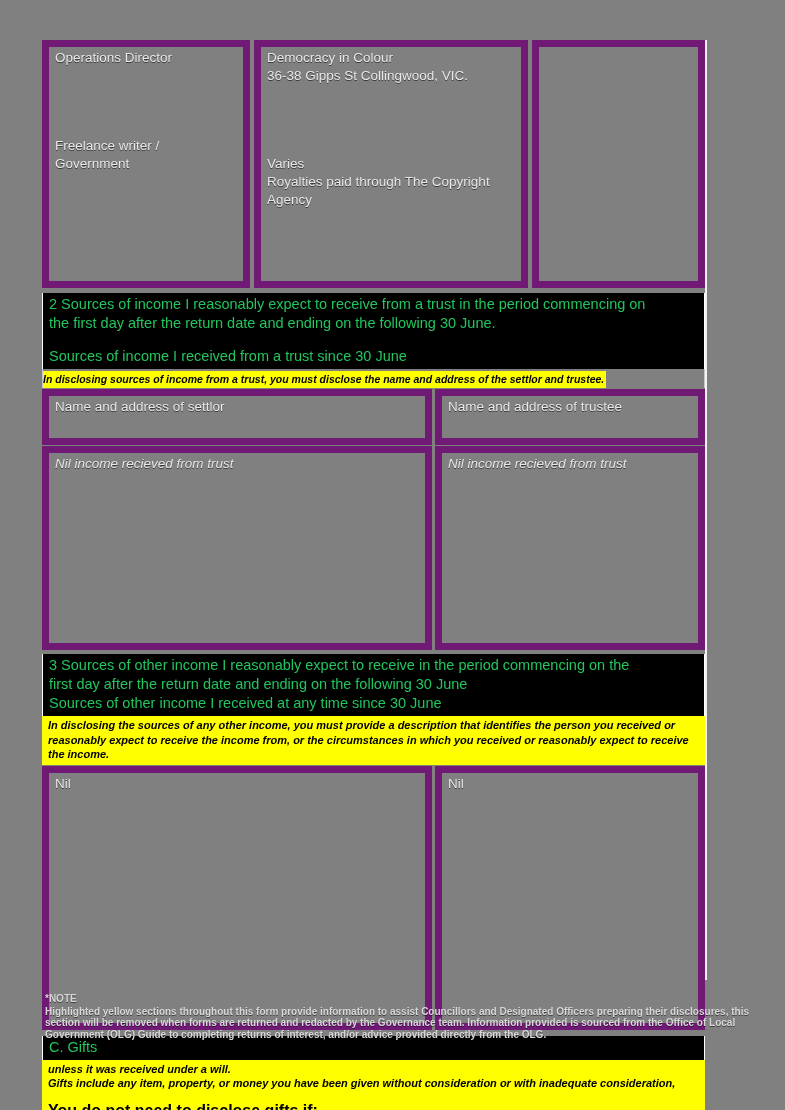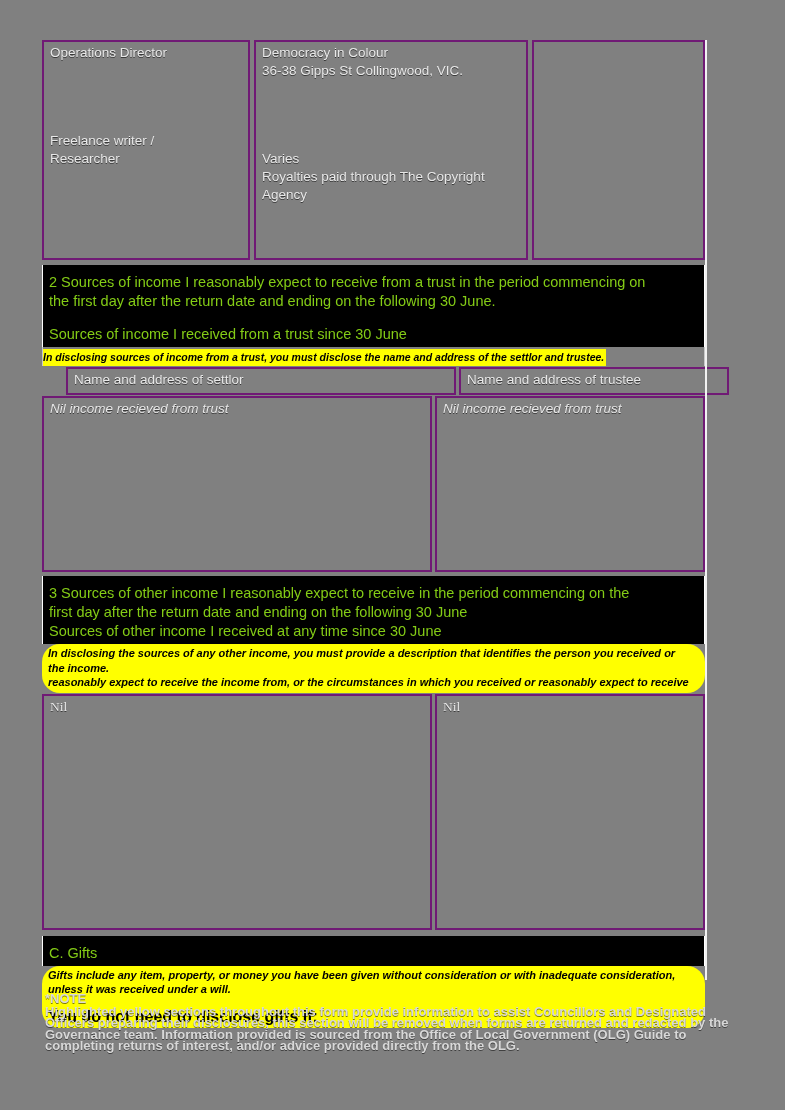--- a/index.html
+++ b/index.html
@@ -23,43 +23,42 @@
   }
   
   .doc {
     position: absolute;
     left: 42px;
     top: 40px;
     width: 663px;
   }
   .black-band {
     background: #000000;
-    color: #84cc16;
+    color: #22c55e;
     font-size: 14.5px;
     line-height: 19px;
-    padding: 8px 4px 3px 6px;
+    padding: 2px 4px 3px 6px;
     border-left: 1px solid #ffffff;
     border-right: 1px solid #ffffff;
     box-sizing: border-box;
     width: 663px;
   }
   .black-band p { margin: 0; }
   .black-band p.gap { height: 14px; }
 
   .yellow-band {
     background: #ffff00;
     color: #000000;
     font-style: italic;
     font-weight: bold;
     font-size: 11px;
     line-height: 14.5px;
     padding: 2px 4px 3px 6px;
     box-sizing: border-box;
     width: 663px;
-    border-radius: 18px;
   }
   .yellow-band p { margin: 0; }
   .yellow-band p.gap { height: 11px; }
   .yellow-inline-wrap {
     background: #808080;
     width: 663px;
     box-sizing: border-box;
     border-left: 1px solid #c8c8c8;
     border-right: 1px solid #c8c8c8;
   }
@@ -83,26 +82,26 @@
 
   
   table.grid {
     border-collapse: separate;
     border-spacing: 0;
     width: 663px;
     table-layout: fixed;
   }
   table.grid td {
     background: #808080;
-    border: 2px solid #701a75;
+    border: 7px solid #701a75;
     vertical-align: top;
     color: #e8e8e8;
     font-size: 13.5px;
     line-height: 18px;
-    padding: 2px 4px 2px 6px;
+    padding: 2px 4px 20px 6px;
     text-shadow: 0 1px 0 rgba(0,0,0,0.55);
     overflow: hidden;
   }
   table.grid td.spacer {
     border: none;
     background: #808080;
     padding: 0;
   }
   td .line { display: block; white-space: pre-wrap; }
 
@@ -116,30 +115,30 @@
   .t-top { margin: 0; }
   .t-top td { height: 212px; }
   .t-top td .firstline { display:block; }
   .t-top td .midgap { display:block; height: 70px; }
 
   
   .t-trust-head td { height: 20px; padding-top: 0px; padding-bottom: 1px; }
   .t-trust-body td { height: 168px; font-style: italic; }
 
   
-  .t-other td { height: 228px; font-family: Liberation Serif, serif; }
+  .t-other td { height: 228px; }
 
   
   .footnote {
     position: absolute;
     left: 45px;
     top: 993px;
     width: 710px;
     color: #d8d8d8;
-    font-size: 13px;
+    font-size: 10px;
     line-height: 11.6px;
     font-weight: bold;
     text-shadow: 0 1px 0 rgba(0,0,0,0.5);
   }
   .footnote .ntitle { display:block; margin-bottom: 1px; }
   .footnote .nbody { display:block; }
   .edge-right {
     position: absolute;
     left: 705px;
     top: 40px;
@@ -162,21 +161,21 @@
         <col style="width:274px">
         <col style="width:4px">
         <col style="width:173px">
       </colgroup>
       <tbody>
           <tr>
         <td>
           <span class="line firstline">Operations Director</span>
           <span class="midgap"></span>
           <span class="line">Freelance writer /
-Researcher</span>
+Government</span>
         </td>
         <td class="spacer"></td>
         <td>
           <span class="line firstline">Democracy in Colour
 36-38 Gipps St Collingwood, VIC.</span>
           <span class="midgap"></span>
           <span class="line">Varies
 Royalties paid through The Copyright
 Agency</span>
         </td>
@@ -192,21 +191,21 @@
       <p>2 Sources of income I reasonably expect to receive from a trust in the period commencing on</p>
       <p>the first day after the return date and ending on the following 30 June.</p>
       <p class="gap"></p>
       <p>Sources of income I received from a trust since 30 June</p>
     </div>
 
     <div class="yellow-inline-wrap">
       <span class="yellow-inline">In disclosing sources of income from a trust, you must disclose the name and address of the settlor and trustee.</span>
     </div>
 
-    <table class="grid t-trust-head" style="margin-top:1px;margin-left:24px;">
+    <table class="grid t-trust-head" style="margin-top:1px;">
       <colgroup>
         <col style="width:390px">
         <col style="width:3px">
         <col style="width:270px">
       </colgroup>
       <tbody>
           <tr>
         <td class="hdr-cell">
           <span class="line">Name and address of settlor</span>
         </td>
@@ -238,22 +237,22 @@
       </table>
 
     <div class="black-band" style="margin-top:4px;">
       <p>3 Sources of other income I reasonably expect to receive in the period commencing on the</p>
       <p>first day after the return date and ending on the following 30 June</p>
       <p>Sources of other income I received at any time since 30 June</p>
     </div>
 
     <div class="yellow-band">
       <p>In disclosing the sources of any other income, you must provide a description that identifies the person you received or</p>
+      <p>reasonably expect to receive the income from, or the circumstances in which you received or reasonably expect to receive</p>
       <p>the income.</p>
-      <p>reasonably expect to receive the income from, or the circumstances in which you received or reasonably expect to receive</p>
     </div>
 
     <table class="grid t-other" style="margin-top:1px;">
       <colgroup>
         <col style="width:390px">
         <col style="width:3px">
         <col style="width:270px">
       </colgroup>
       <tbody>
           <tr>
@@ -266,22 +265,22 @@
         </td>
       </tr>
     </tbody>
       </table>
 
     <div class="black-band" style="margin-top:6px;">
       <p>C. Gifts</p>
     </div>
 
     <div class="yellow-band">
+      <p>unless it was received under a will.</p>
       <p>Gifts include any item, property, or money you have been given without consideration or with inadequate consideration,</p>
-      <p>unless it was received under a will.</p>
       <p class="gap"></p>
       <p class="plain-on-yellow">You do not need to disclose gifts if:</p>
     </div>
 
   </div>
 
   <div class="edge-right"></div>
 
   <div class="footnote">
     <span class="ntitle">*NOTE</span>

